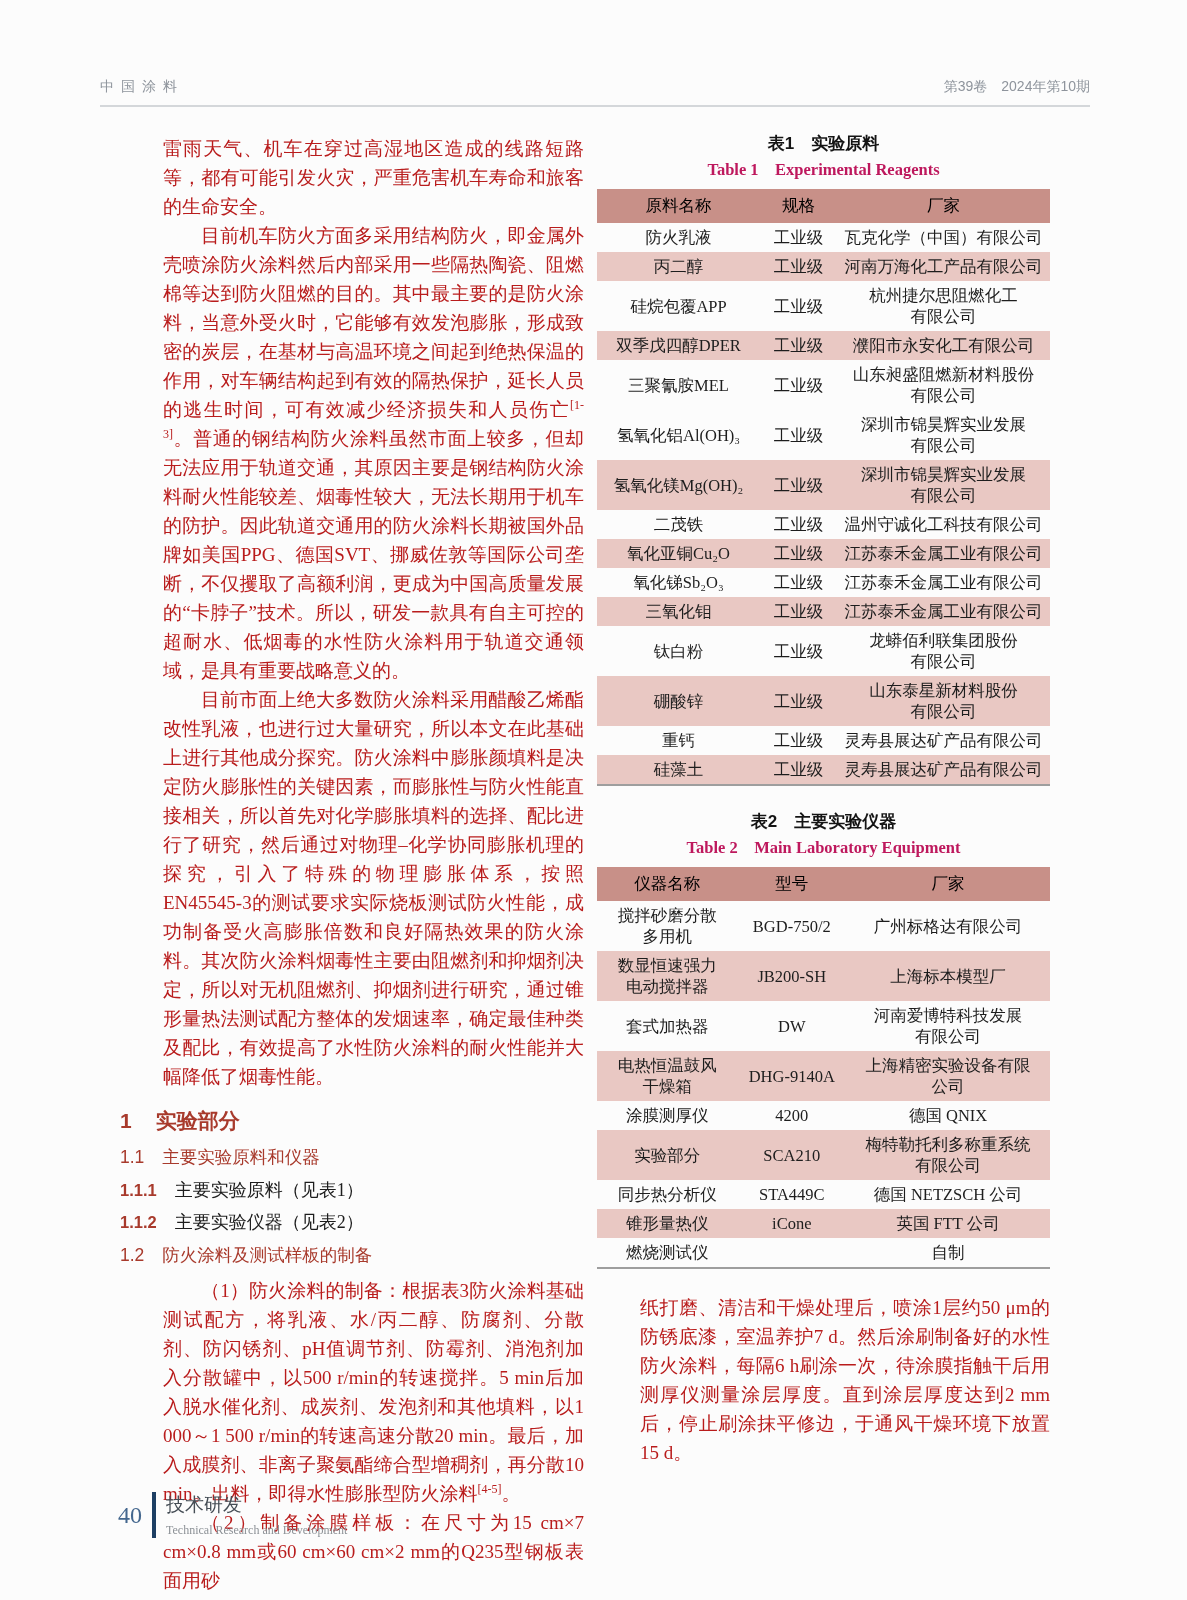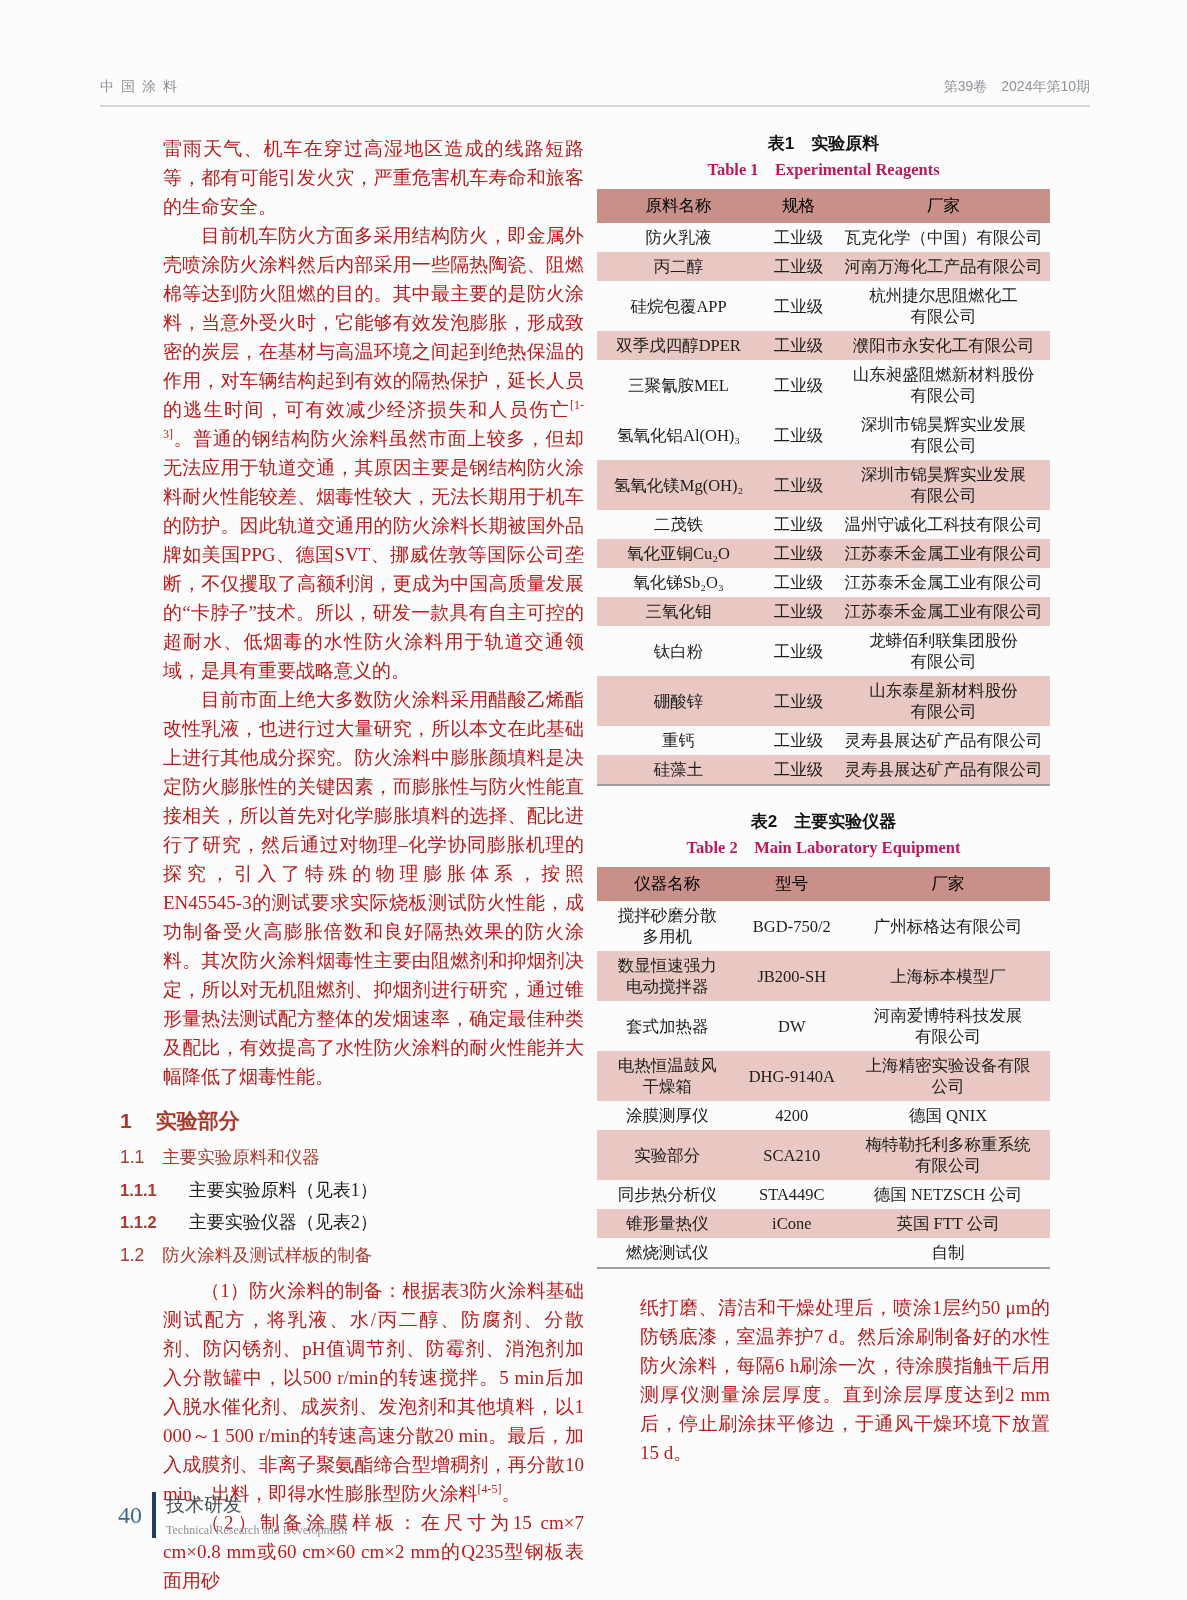--- a/index.html
+++ b/index.html
@@ -43,21 +43,21 @@
   .h2 {
     color: var(--accent-red, #a83a2c);
     font-family: "Liberation Sans", "DejaVu Sans", sans-serif;
     font-size: 17.5px; font-weight: normal; margin: 9px 0;
   }
   .h2 .hnum { margin-right: 18px; }
   .h3row { margin: 8px 0; font-size: 18px; }
   .h3row .hnum3 {
     color: var(--accent-red, #a83a2c); font-weight: bold;
     font-family: "Liberation Sans", "DejaVu Sans", sans-serif;
-    font-size: 16.5px; margin-right: 32px;
+    font-size: 16.5px; margin-right: 18px;
   }
 
   
   .tcap { text-align: center; margin-bottom: 8px; }
   .tcap-cn { font-family: "Liberation Sans", "DejaVu Sans", sans-serif; font-weight: bold; font-size: 17px; color: #141414; }
   .tcap-en { font-weight: bold; font-size: 16.5px; margin-top: 4px; color: #be185d; }
   table.data {
     width: 100%; border-collapse: collapse; font-size: 16.5px;
     border-bottom: 2px solid #9e9e9e;
   }

